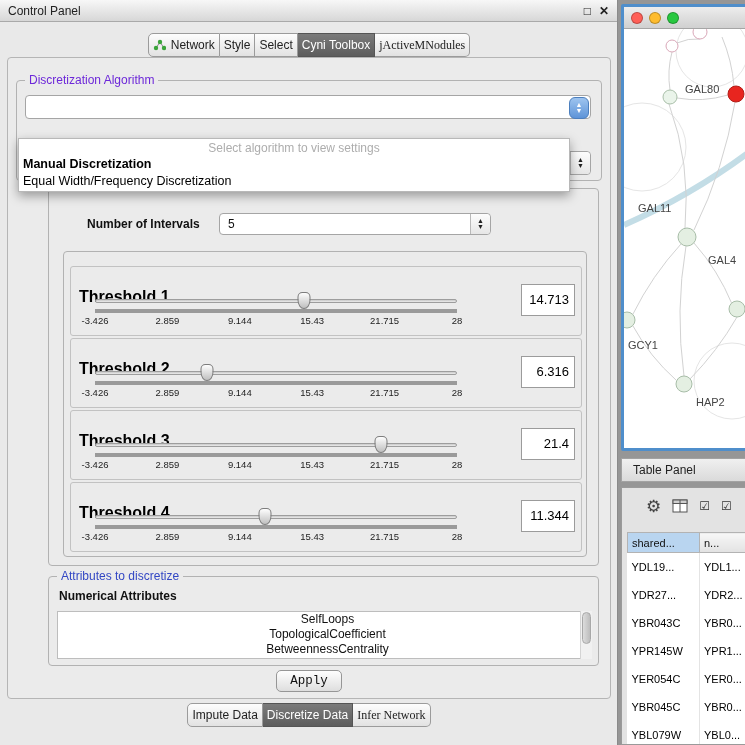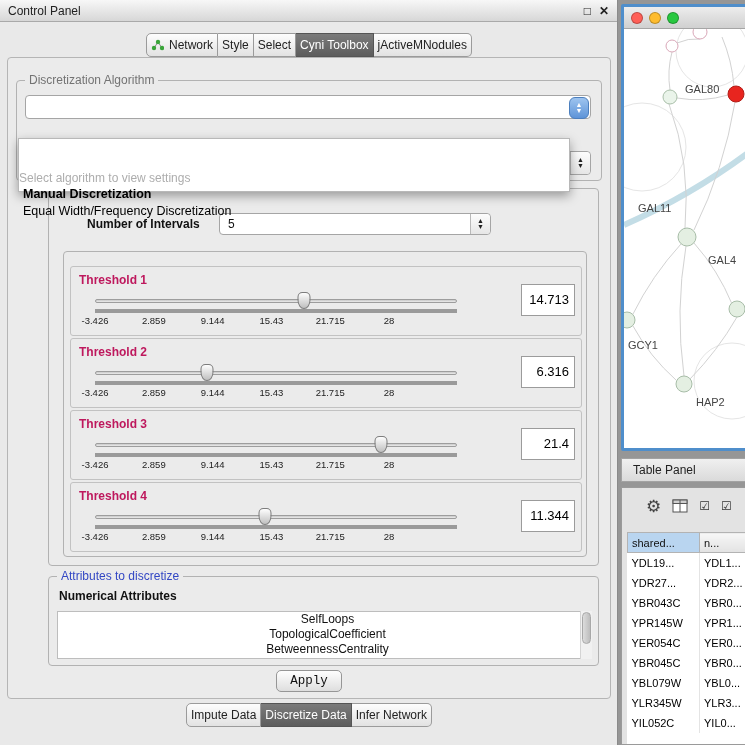--- a/index.html
+++ b/index.html
@@ -14,65 +14,65 @@
               display:flex; align-items:center; }
   .titlebar .t { font-size:12px; color:#222; padding-left:8px; }
   .win-icons { position:absolute; right:8px; top:0; height:22px; display:flex; gap:8px; align-items:center; }
   .win-icons span { font-size:12px; color:#222; cursor:default; font-weight:bold; }
 
   .tabbar { position:absolute; left:0; top:33px; width:618px; display:flex; justify-content:center; z-index:5;}
   .tab { height:24px; line-height:22px; padding:0 4px; font-size:12px; color:#222;
          background:linear-gradient(#fdfdfd,#e2e2e2); border:1px solid #9b9b9b; border-left:none;
          display:flex; align-items:center; gap:5px; white-space:nowrap; }
   .tab:first-child { border-left:1px solid #9b9b9b; border-radius:5px 0 0 5px; }
-  .tab:last-child  { border-radius:0 5px 5px 0; }
+  .tab:last-child  { border-radius:0 5px 5px 0;font-family:Liberation Serif, serif; }
   .tab.sel { background:linear-gradient(#7b7b7b,#5d5d5d); color:#fff; border-color:#555; }
 
   .content { position:absolute; left:7px; top:57px; width:604px; height:642px;
              border:1px solid #b5b5b5; border-radius:4px; background:#ebebeb; }
 
   .group { position:absolute; border:1px solid #b2b2b2; border-radius:4px; }
   .group-label { position:absolute; top:-8px; left:8px; background:#ebebeb; padding:0 4px;
-                 font-size:12px; color:#737373; white-space:nowrap; }
+                 font-size:12px; color:#6d28d9; white-space:nowrap; }
   .group-label.green { color:#3a9b3a; }
   .group-label.blue  { color:#3347c4; }
 
   
   .combo { position:absolute; height:24px; background:#fff; border:1px solid #a5a5a5;
            border-radius:4px; font-size:12px; color:#111; }
   .combo .ctext { position:absolute; left:8px; top:0; right:24px; line-height:22px; overflow:hidden; white-space:nowrap; }
   .stepper { position:absolute; right:0; top:0; width:20px; height:100%; border-left:1px solid #b9b9b9;
              border-radius:0 4px 4px 0; background:linear-gradient(#fdfdfd,#e6e6e6);
              display:flex; flex-direction:column; align-items:center; justify-content:center; }
   .stepper i { font-style:normal; font-size:7px; line-height:6px; color:#222; }
   .stepper.blue { background:linear-gradient(#9ec4ef,#5e94d8); border:1px solid #4c7fbe;
                   border-radius:6px; right:1px; top:1px; height:22px; }
   .stepper.blue i { color:#fff; }
 
   
   .popup { position:absolute; left:10px; top:80px; width:552px; height:54px; background:#fff;
            border:1px solid #b8b8b8; box-shadow:0 4px 10px rgba(0,0,0,.35); z-index:40; }
-  .popup .ph { text-align:left; color:#adadad; font-size:12px; padding-top:8px;margin-top:24px; }
+  .popup .ph { text-align:center; color:#adadad; font-size:12px; padding-top:2px; }
   .popup .opt { font-size:12.5px; color:#000; padding:1px 0 0 4px; line-height:16px; }
   .popup .opt.b { font-weight:bold; }
 
   
   .thr-box { position:absolute; left:6px; width:512px; height:70px; border:1px solid #c2c2c2;
              border-radius:3px; }
-  .thr-label { position:absolute; left:8px; top:6px; font-size:12px; font-weight:bold; color:#be185d; }
+  .thr-label { position:absolute; left:8px; top:21px; font-size:16px; font-weight:bold; color:#000000; }
   .slider { position:absolute; left:24px; top:32px; width:362px; height:5px; }
   .track { position:absolute; left:0; right:0; top:0; height:4px; background:linear-gradient(#c7c7c7,#ececec);
            border:1px solid #9d9d9d; border-radius:3px; }
   .thumb { position:absolute; top:-7px; width:13px; height:17px; transform:translateX(-50%);
            background:linear-gradient(#fefefe,#bfbfbf); border:1px solid #7d7d7d;
            border-radius:6px 6px 8px 8px / 6px 6px 11px 11px; }
   .ticks { position:absolute; left:24px; top:42px; width:362px; height:4px;
            background-image:repeating-linear-gradient(90deg,#9a9a9a 0 1px,transparent 1px);
            background-size:calc(100%/25) 100%; }
-  .scale-row { position:absolute; left:24px; top:48px; width:294px; height:12px; }
+  .scale-row { position:absolute; left:24px; top:48px; width:362px; height:12px; }
   .scale-label { position:absolute; transform:translateX(-50%); font-size:9.5px; color:#222; white-space:nowrap; }
   .value-box { position:absolute; right:6px; top:17px; width:54px; height:32px; background:#fff;
                border:1px solid #9b9b9b; font-size:13px; color:#000; text-align:right;
                line-height:30px; padding-right:5px; }
 
   
   .listbox { position:absolute; background:#fff; border:1px solid #bdbdbd; overflow:hidden; }
   .attr-item { font-size:12px; color:#111; line-height:15px; padding-left:6px; white-space:nowrap; }
   .vscroll { position:absolute; right:0; top:0; bottom:0; width:12px; background:#f1f1f1;
              border-left:1px solid #d4d4d4; }
@@ -104,21 +104,21 @@
                background:#e3e3e3; border:1px solid #9a9a9a; }
   .tb-toolbar { position:absolute; left:0; top:0; right:0; height:36px; display:flex; align-items:center;
                 gap:11px; padding-left:24px; }
   .gear { font-size:17px; color:#444; line-height:17px; }
   .chk { font-size:12px; color:#333; }
   .tbl-wrap { position:absolute; left:5px; right:0; top:44px; bottom:0; background:#fff; overflow:hidden; }
   table.node-table { border-collapse:collapse; width:200px; table-layout:fixed; }
   .node-table th { height:20px; font-size:11px; font-weight:normal; text-align:left; padding:0 4px;
                    background:linear-gradient(#f7f7f7,#e2e2e2); border:1px solid #b3b3b3; color:#111; }
   .node-table th.sel { background:#b9d5f0; }
-  .node-table td { height:20px; font-size:11px; color:#000; padding:0 4px; border-right:1px solid #e4e4e4;
+  .node-table td { height:20px; font-size:11px; color:#000; padding:8px 4px; border-right:1px solid #e4e4e4;
                    white-space:nowrap; overflow:hidden; }
   .node-table th:first-child, .node-table td:first-child { width:72px; }
 </style>
 </head>
 <body>
 
 <div class="cp">
 
   <div class="titlebar">
     <span class="t">Control Panel</span>

